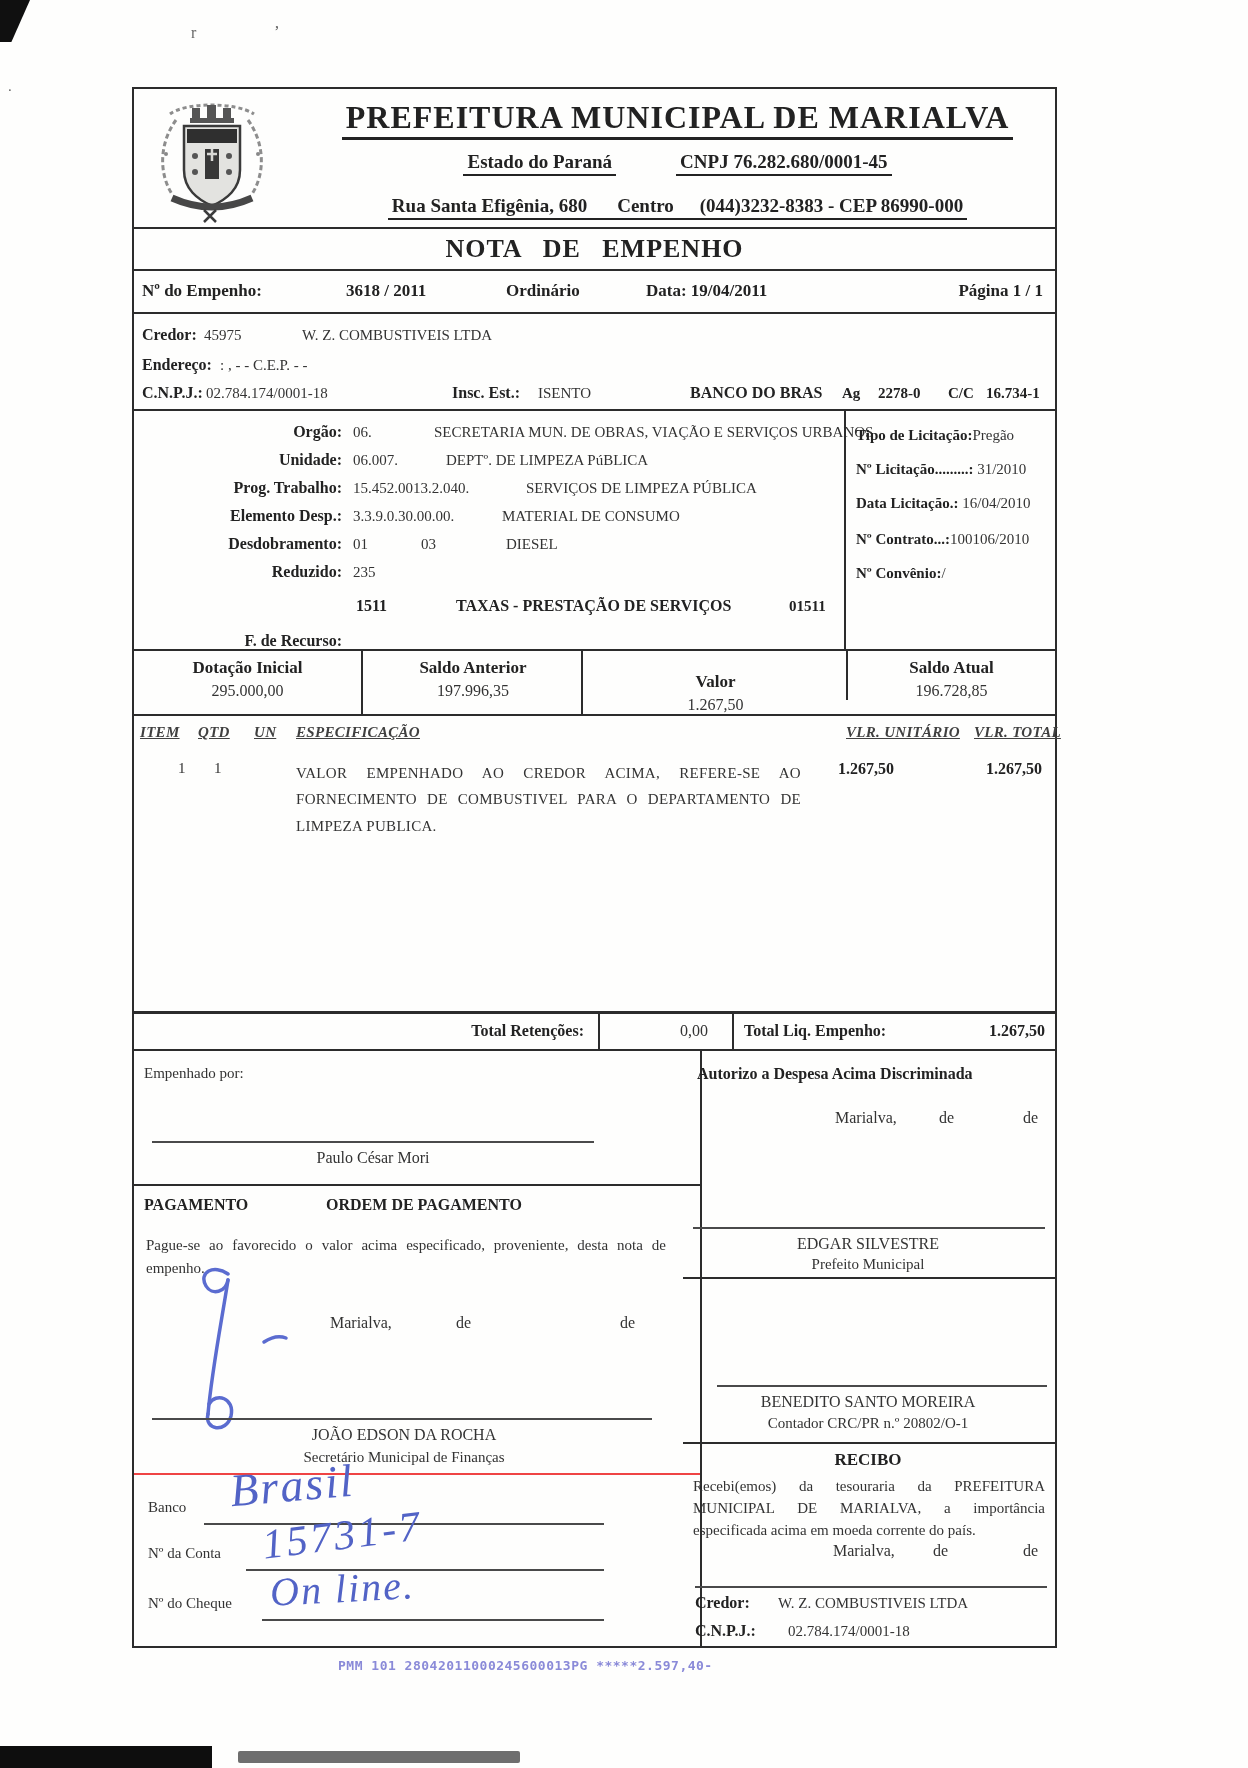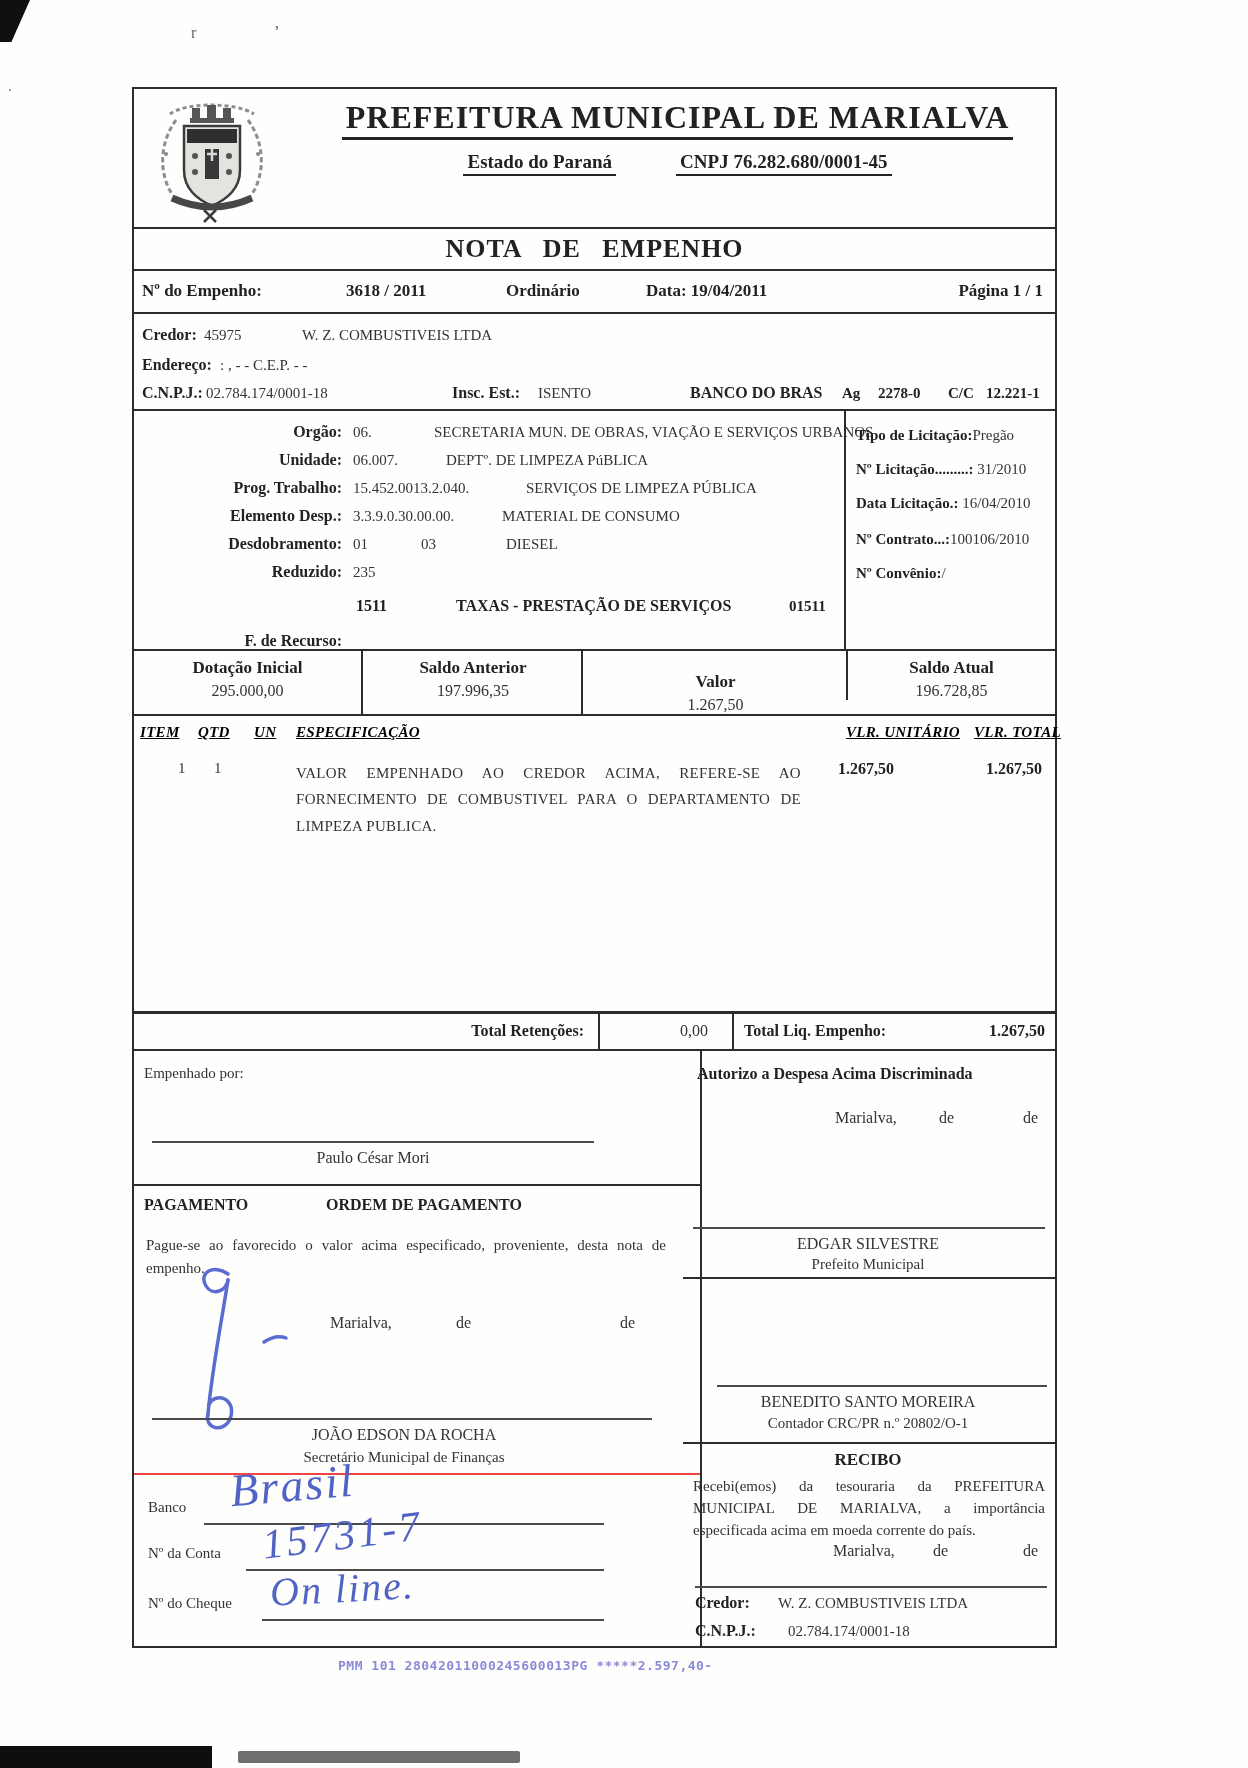--- a/index.html
+++ b/index.html
@@ -9,21 +9,21 @@
   .b{font-weight:700;color:#222;}
   .doc{position:absolute;left:132px;top:87px;width:921px;height:1557px;border:2px solid #2c2c2c;}
   .sec{position:relative;width:100%;box-sizing:border-box;border-bottom:2px solid #2c2c2c;}
   .u{border-bottom:2px solid #232323;padding:0 4px 1px 4px;display:inline-block;}
   .ctr{position:absolute;text-align:center;}
   .hdr-title{font-size:32px;letter-spacing:1px;}
   .hdr-sub{font-size:19px;}
   .band-title{font-size:26px;word-spacing:14px;letter-spacing:1px;}
   .f17{font-size:17px;}.f16{font-size:16px;}.f155{font-size:15px;}.f15{font-size:15px;}
   .lblcol{left:0;width:208px;text-align:right;}
-  .it-h{font-style:italic;font-weight:700;font-size:15px;text-decoration:underline;color:#000000;letter-spacing:.3px;}
+  .it-h{font-style:italic;font-weight:700;font-size:15px;text-decoration:underline;color:#404040;letter-spacing:.3px;}
   .sigline{position:absolute;border-top:2px solid #4a4a4a;height:0;}
   .just{text-align:justify;white-space:normal;line-height:1.75;}
   .hand{font-style:italic;color:#5263c6;font-weight:400;}
   .dotmx{font-family:"DejaVu Sans Mono",monospace;font-weight:700;font-size:13px;color:#8a8ad8;letter-spacing:.5px;}
   .mark{color:#666;}
   svg{display:block;}
 </style>
 </head>
 <body>
 <div class="page">
@@ -63,20 +63,25 @@
       <circle cx="20" cy="60" r="2" fill="#888"></circle>
           <circle cx="112" cy="60" r="2" fill="#888"></circle>
     </svg>
     <div class="ctr" style="left:170px;right:4px;top:10px;">
       <span class="u b hdr-title" style="border-bottom-width:3px;">PREFEITURA MUNICIPAL DE MARIALVA</span>
     </div>
     <div class="ctr" style="left:170px;right:4px;top:62px;">
       <span class="u b hdr-sub" style="margin-right:56px;">Estado do Paraná</span>
       <span class="u b hdr-sub">CNPJ 76.282.680/0001-45</span>
     </div>
+    <div class="ctr" style="left:170px;right:4px;top:106px;">
+      <span class="u b hdr-sub">
+        <span style="margin-right:30px;">Rua Santa Efigênia, 680</span><span style="margin-right:26px;">Centro</span><span>(044)3232-8383  -  CEP 86990-000</span>
+      </span>
+    </div>
   </div>
 
   <div class="sec" style="height:42px;">
     <div class="ctr" style="left:0;right:0;top:5px;">
       <span class="b band-title">NOTA DE EMPENHO</span>
     </div>
   </div>
 
   <div class="sec" style="height:43px;">
     <span class="s b f17" style="left:8px;top:10px;">Nº do Empenho:</span>
@@ -93,21 +98,21 @@
     <span class="s b f16" style="left:8px;top:42px;">Endereço:</span>
     <span class="s f155" style="left:86px;top:43px;">: , - -  C.E.P.  -   -</span>
     <span class="s b f16" style="left:8px;top:70px;">C.N.P.J.:</span>
     <span class="s f155" style="left:72px;top:71px;">02.784.174/0001-18</span>
     <span class="s b f16" style="left:318px;top:70px;">Insc. Est.:</span>
     <span class="s f155" style="left:404px;top:71px;">ISENTO</span>
     <span class="s b f16" style="left:556px;top:70px;">BANCO DO BRAS</span>
     <span class="s b f155" style="left:708px;top:71px;">Ag</span>
     <span class="s b f155" style="left:744px;top:71px;">2278-0</span>
     <span class="s b f155" style="left:814px;top:71px;">C/C</span>
-    <span class="s b f155" style="left:852px;top:71px;">12.221-1</span>
+    <span class="s b f155" style="left:852px;top:71px;">16.734-1</span>
   </div>
 
   <div class="sec" style="height:240px;">
     <span class="s b f16 lblcol" style="top:12px;">Orgão:</span>
     <span class="s f155" style="left:219px;top:13px;">06.</span>
     <span class="s f155" style="left:300px;top:13px;">SECRETARIA MUN. DE OBRAS, VIAÇÃO E SERVIÇOS URBANOS</span>
 
     <span class="s b f16 lblcol" style="top:40px;">Unidade:</span>
     <span class="s f155" style="left:219px;top:41px;">06.007.</span>
     <span class="s f155" style="left:312px;top:41px;">DEPTº. DE LIMPEZA PúBLICA</span>

